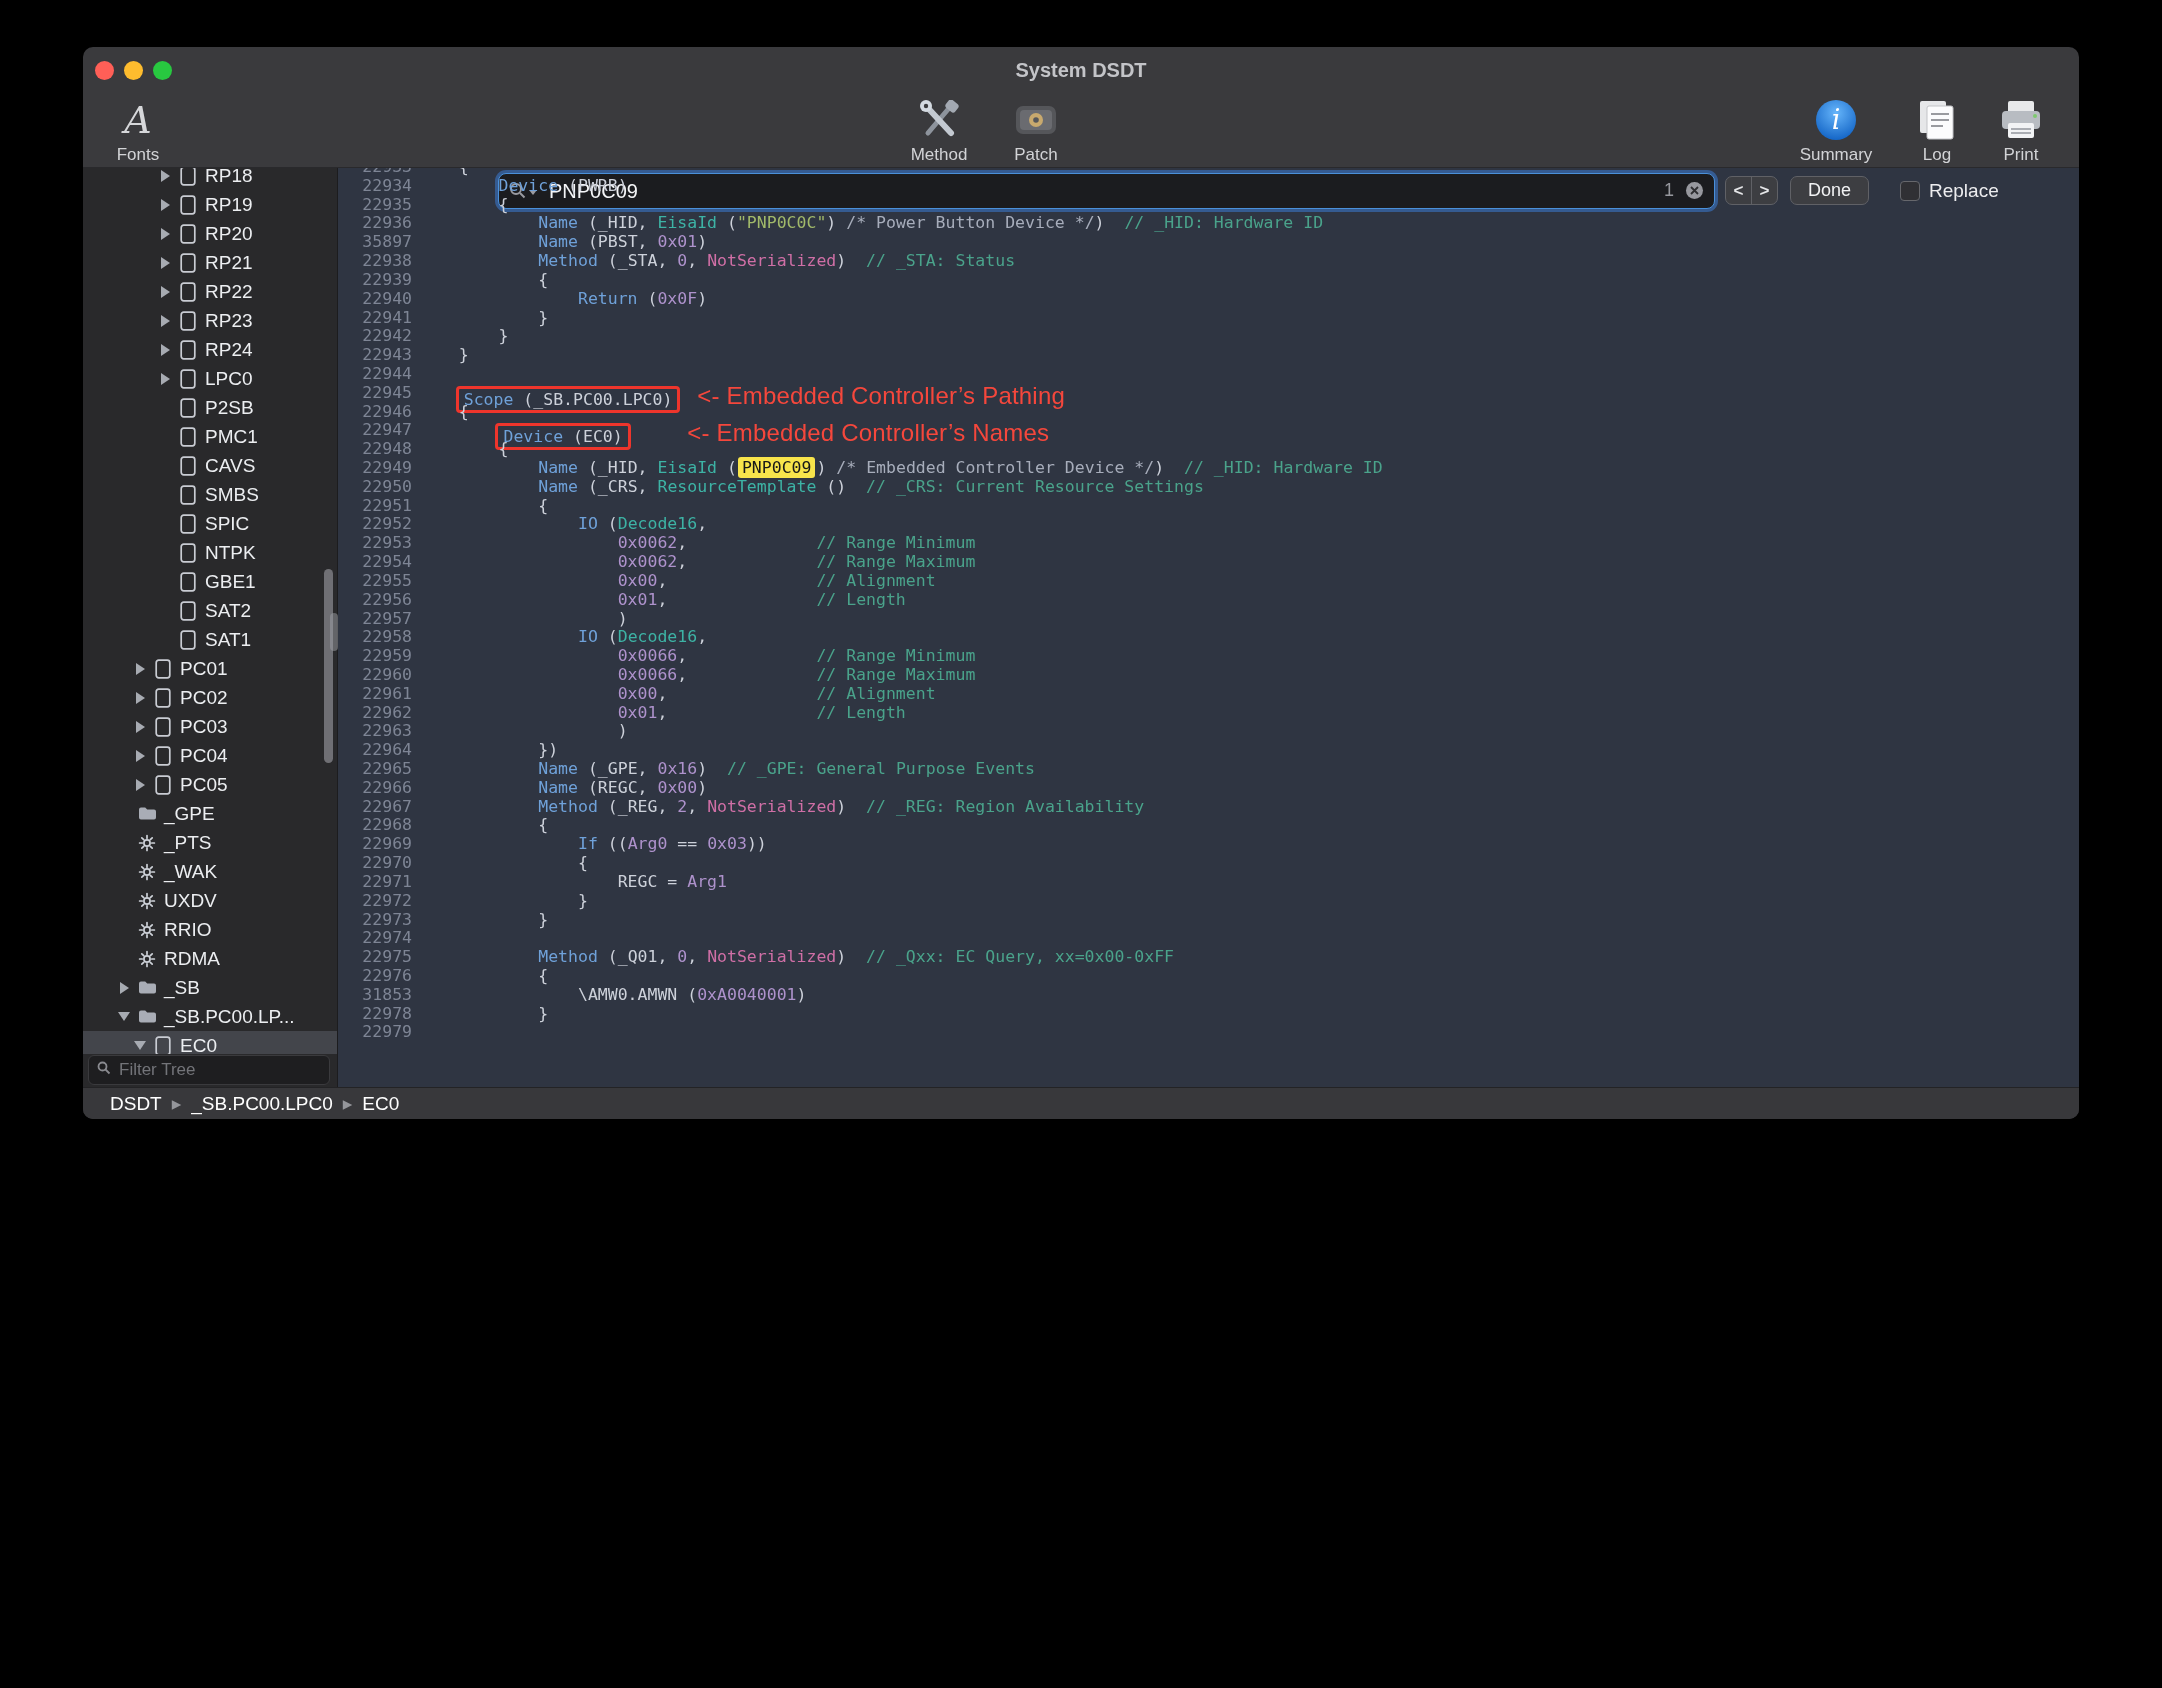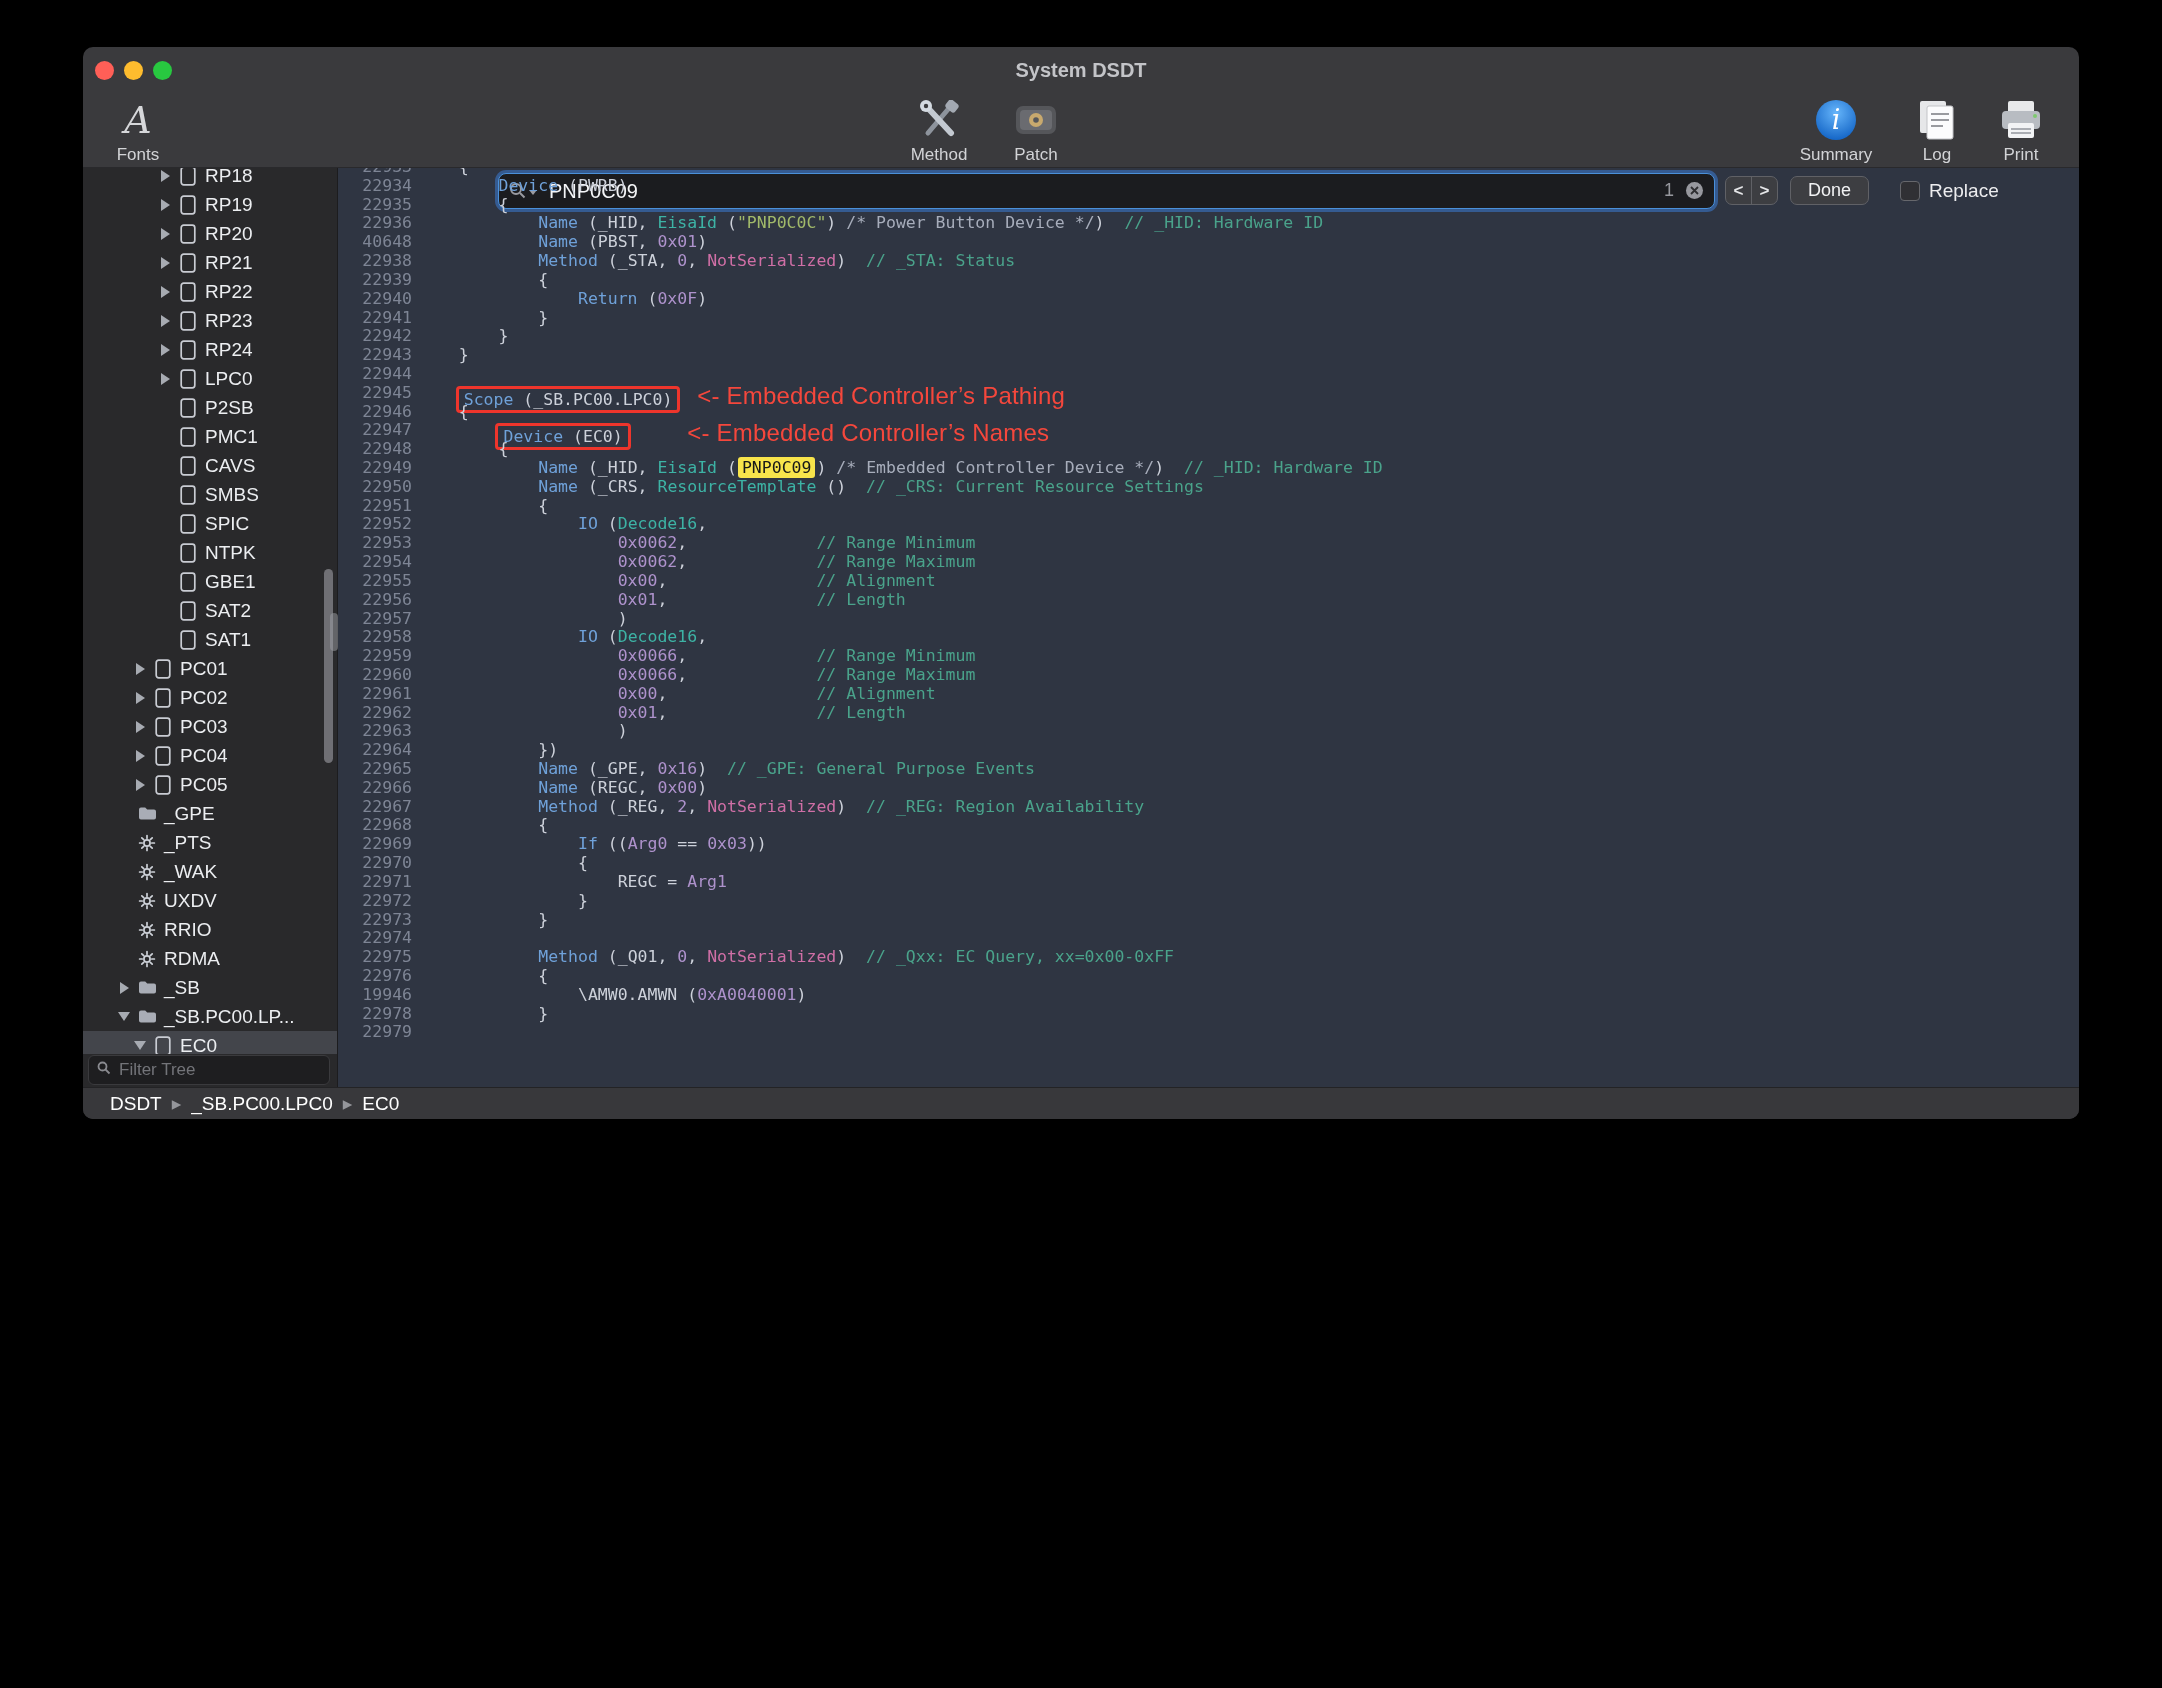--- a/index.html
+++ b/index.html
@@ -535,21 +535,21 @@
           <span class="checkbox"></span>
           <span class="replace-label">Replace</span>
         </div>
       </div>
       <div class="code">
         <div class="code-lines">
             <div class="code-line"><span class="lnum">22933</span><span class="ltext"><span class="tok-plain">    {</span></span></div>
             <div class="code-line"><span class="lnum">22934</span><span class="ltext"><span class="tok-plain">        </span><span class="tok-kw">Device</span><span class="tok-plain"> (PWRB)</span></span></div>
             <div class="code-line"><span class="lnum">22935</span><span class="ltext"><span class="tok-plain">        {</span></span></div>
             <div class="code-line"><span class="lnum">22936</span><span class="ltext"><span class="tok-plain">            </span><span class="tok-kw">Name</span><span class="tok-plain"> (_HID, </span><span class="tok-type">EisaId</span><span class="tok-plain"> (</span><span class="tok-str">"PNP0C0C"</span><span class="tok-plain">) </span><span class="tok-bcmt">/* Power Button Device */</span><span class="tok-plain">)  </span><span class="tok-cmt">// _HID: Hardware ID</span></span></div>
-            <div class="code-line"><span class="lnum">40648</span><span class="ltext"><span class="tok-plain">            </span><span class="tok-kw">Name</span><span class="tok-plain"> (PBST, </span><span class="tok-num">0x01</span><span class="tok-plain">)</span></span></div>
+            <div class="code-line"><span class="lnum">35897</span><span class="ltext"><span class="tok-plain">            </span><span class="tok-kw">Name</span><span class="tok-plain"> (PBST, </span><span class="tok-num">0x01</span><span class="tok-plain">)</span></span></div>
             <div class="code-line"><span class="lnum">22938</span><span class="ltext"><span class="tok-plain">            </span><span class="tok-kw">Method</span><span class="tok-plain"> (_STA, </span><span class="tok-num">0</span><span class="tok-plain">, </span><span class="tok-mag">NotSerialized</span><span class="tok-plain">)  </span><span class="tok-cmt">// _STA: Status</span></span></div>
             <div class="code-line"><span class="lnum">22939</span><span class="ltext"><span class="tok-plain">            {</span></span></div>
             <div class="code-line"><span class="lnum">22940</span><span class="ltext"><span class="tok-plain">                </span><span class="tok-kw">Return</span><span class="tok-plain"> (</span><span class="tok-num">0x0F</span><span class="tok-plain">)</span></span></div>
             <div class="code-line"><span class="lnum">22941</span><span class="ltext"><span class="tok-plain">            }</span></span></div>
             <div class="code-line"><span class="lnum">22942</span><span class="ltext"><span class="tok-plain">        }</span></span></div>
             <div class="code-line"><span class="lnum">22943</span><span class="ltext"><span class="tok-plain">    }</span></span></div>
             <div class="code-line"><span class="lnum">22944</span><span class="ltext"></span></div>
             <div class="code-line"><span class="lnum">22945</span><span class="ltext"><span class="tok-plain">    </span><span class="tok-box"><span class="tok-kw">Scope</span><span class="tok-plain"> (_SB.PC00.LPC0)</span></span><span class="tok-plain">  </span><span class="tok-ann">&lt;- Embedded Controller’s Pathing</span></span></div>
             <div class="code-line"><span class="lnum">22946</span><span class="ltext"><span class="tok-plain">    {</span></span></div>
             <div class="code-line"><span class="lnum">22947</span><span class="ltext"><span class="tok-plain">        </span><span class="tok-box"><span class="tok-kw">Device</span><span class="tok-plain"> (EC0)</span></span><span class="tok-plain">      </span><span class="tok-ann">&lt;- Embedded Controller’s Names</span></span></div>
@@ -575,21 +575,21 @@
             <div class="code-line"><span class="lnum">22967</span><span class="ltext"><span class="tok-plain">            </span><span class="tok-kw">Method</span><span class="tok-plain"> (_REG, </span><span class="tok-num">2</span><span class="tok-plain">, </span><span class="tok-mag">NotSerialized</span><span class="tok-plain">)  </span><span class="tok-cmt">// _REG: Region Availability</span></span></div>
             <div class="code-line"><span class="lnum">22968</span><span class="ltext"><span class="tok-plain">            {</span></span></div>
             <div class="code-line"><span class="lnum">22969</span><span class="ltext"><span class="tok-plain">                </span><span class="tok-kw">If</span><span class="tok-plain"> ((</span><span class="tok-num">Arg0</span><span class="tok-plain"> == </span><span class="tok-num">0x03</span><span class="tok-plain">))</span></span></div>
             <div class="code-line"><span class="lnum">22970</span><span class="ltext"><span class="tok-plain">                {</span></span></div>
             <div class="code-line"><span class="lnum">22971</span><span class="ltext"><span class="tok-plain">                    REGC = </span><span class="tok-num">Arg1</span></span></div>
             <div class="code-line"><span class="lnum">22972</span><span class="ltext"><span class="tok-plain">                }</span></span></div>
             <div class="code-line"><span class="lnum">22973</span><span class="ltext"><span class="tok-plain">            }</span></span></div>
             <div class="code-line"><span class="lnum">22974</span><span class="ltext"></span></div>
             <div class="code-line"><span class="lnum">22975</span><span class="ltext"><span class="tok-plain">            </span><span class="tok-kw">Method</span><span class="tok-plain"> (_Q01, </span><span class="tok-num">0</span><span class="tok-plain">, </span><span class="tok-mag">NotSerialized</span><span class="tok-plain">)  </span><span class="tok-cmt">// _Qxx: EC Query, xx=0x00-0xFF</span></span></div>
             <div class="code-line"><span class="lnum">22976</span><span class="ltext"><span class="tok-plain">            {</span></span></div>
-            <div class="code-line"><span class="lnum">19946</span><span class="ltext"><span class="tok-plain">                \AMW0.AMWN (</span><span class="tok-num">0xA0040001</span><span class="tok-plain">)</span></span></div>
+            <div class="code-line"><span class="lnum">31853</span><span class="ltext"><span class="tok-plain">                \AMW0.AMWN (</span><span class="tok-num">0xA0040001</span><span class="tok-plain">)</span></span></div>
             <div class="code-line"><span class="lnum">22978</span><span class="ltext"><span class="tok-plain">            }</span></span></div>
             <div class="code-line"><span class="lnum">22979</span><span class="ltext"></span></div>
           </div>
       </div>
     </div>
   </div>
 
   <div class="statusbar">
     <span style="display:flex;align-items:center;gap:10px;">
         <span class="bc-item">DSDT</span>

